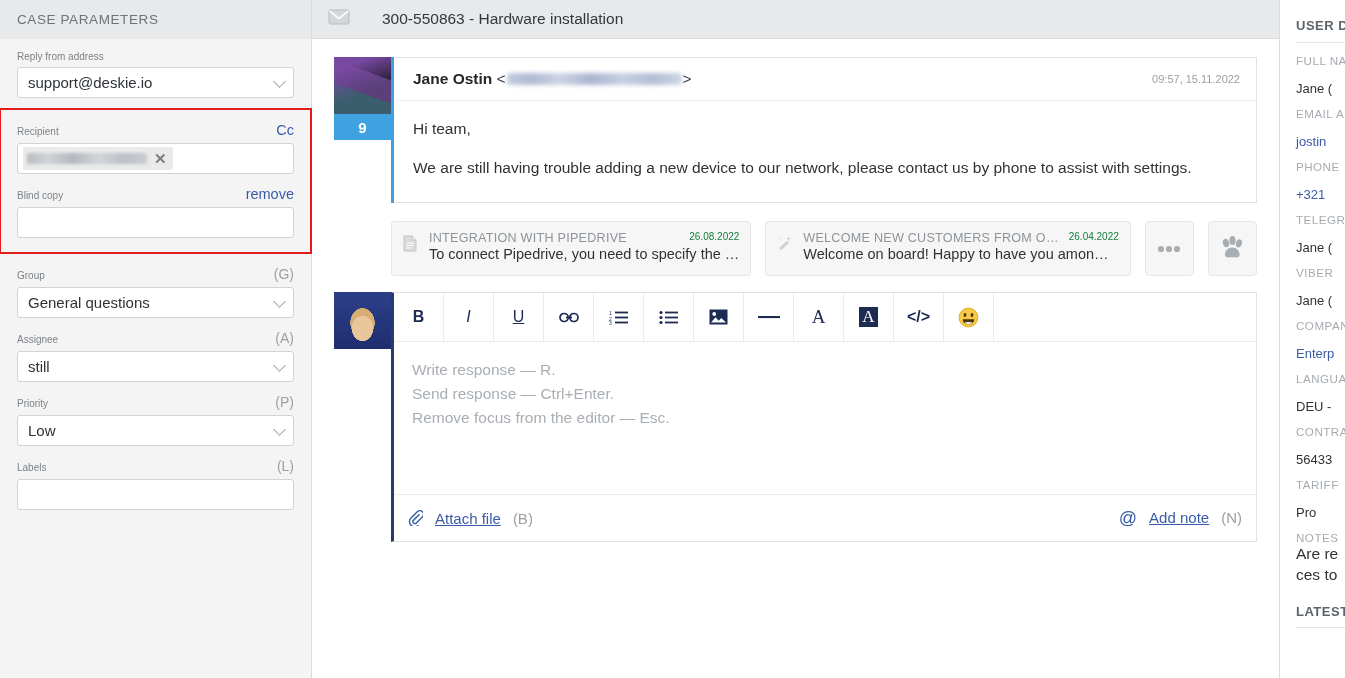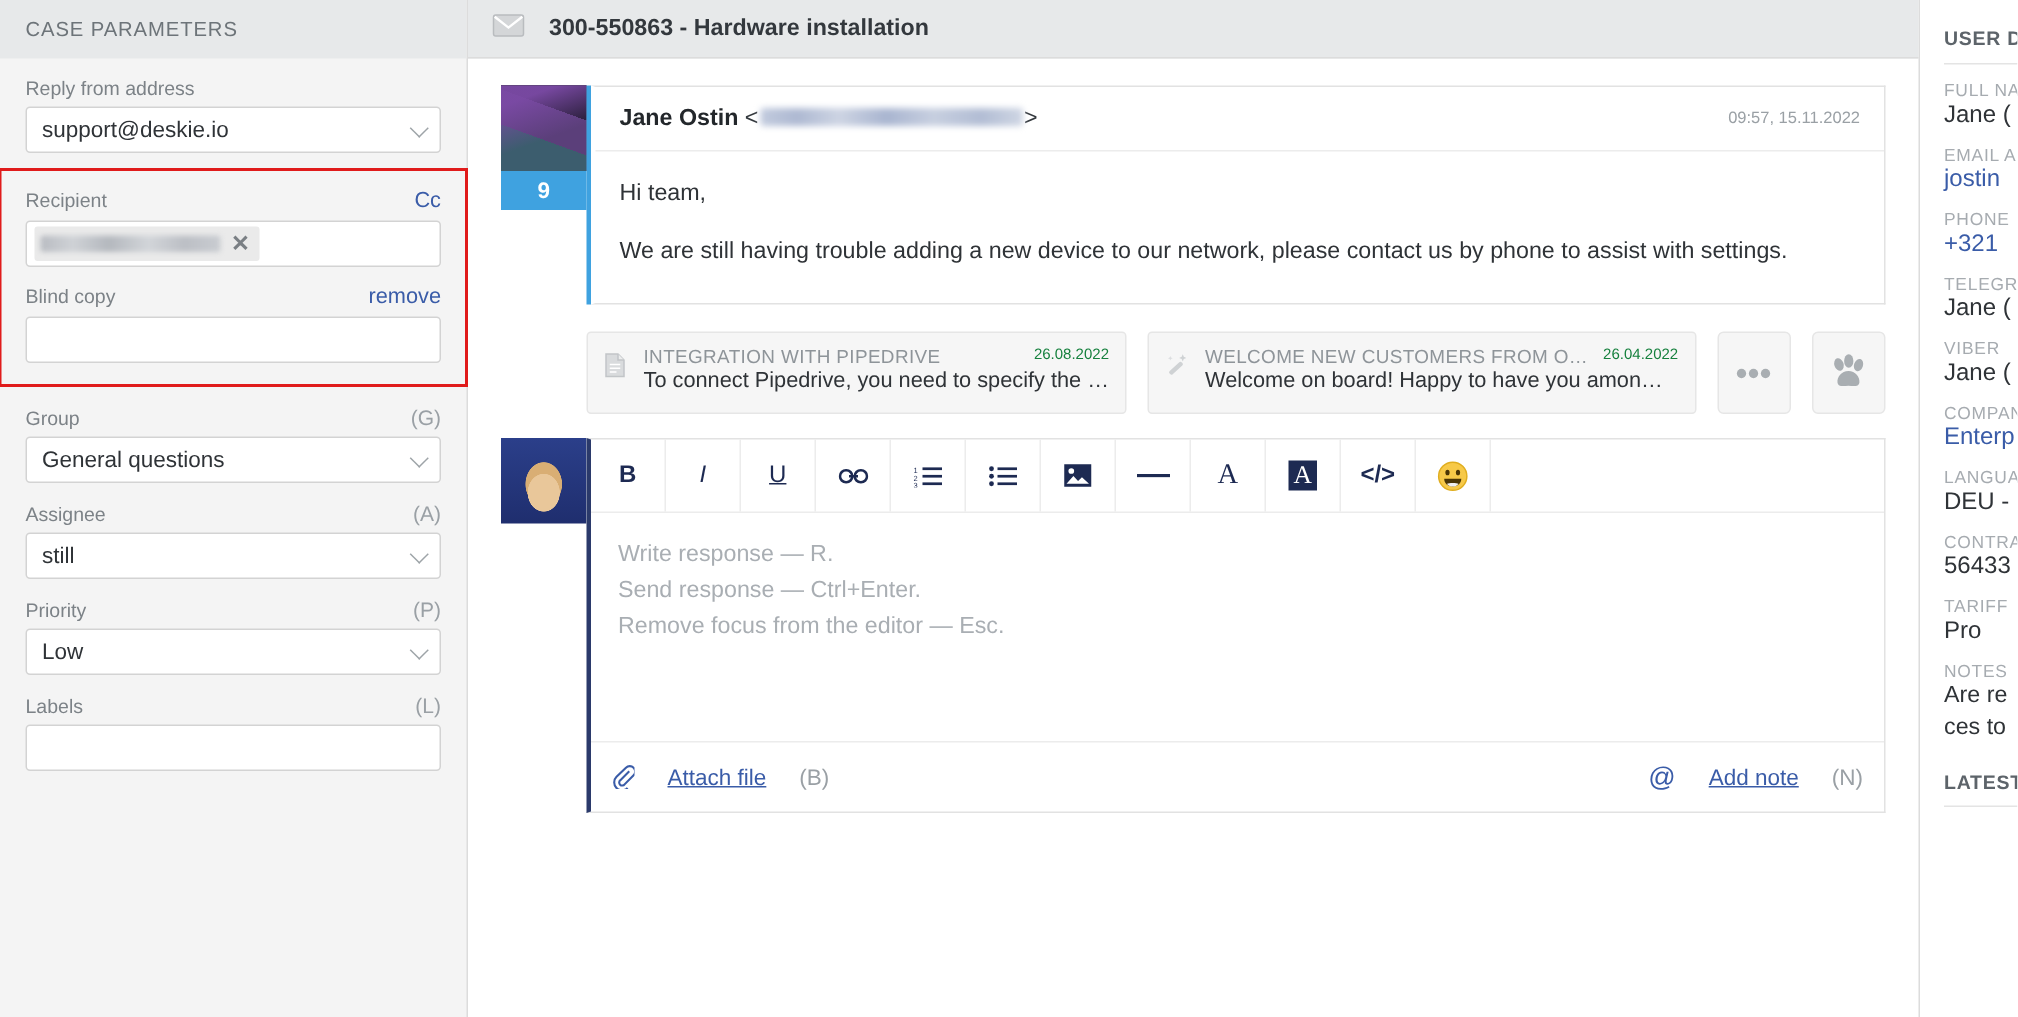--- a/index.html
+++ b/index.html
@@ -26,21 +26,21 @@
     padding-left: 17px;
     font-size: 13.5px; letter-spacing: .6px;
     color: #6d7479; font-weight: 400;
   }
   .sb-body { padding: 0 17px; }
   .field { margin-top: 12px; }
   .field-row {
     display: flex; justify-content: space-between; align-items: baseline;
     margin-bottom: 5px;
   }
-  .field-label { font-size: 13px; color: #7c8287; }
+  .field-label { font-size: 10px; color: #7c8287; }
   .field-hint { font-size: 14px; color: #9aa0a5; }
   .field-link { font-size: 14.5px; color: #3a5ca8; cursor: pointer; }
 
   .select, .textbox {
     position: relative;
     height: 31px; background: #fff;
     border: 1px solid #d3d3d3; border-radius: 3px;
     display: flex; align-items: center;
     padding: 0 28px 0 10px;
     font-size: 15px; color: #2f3337;
@@ -85,24 +85,23 @@
 
   
   .center {
     width: 968px; height: 678px;
     display: flex; flex-direction: column;
     background: #fff;
     border-right: 1px solid #dcdcdc;
   }
   .topbar {
     height: 39px; background: #e7e9ea;
-    display: flex; align-items: center; gap: 16px;
+    display: flex; align-items: center; gap: 32px;
     padding-left: 16px;
     border-bottom: 1px solid #dcdcdc;
-    font-weight: bold;
   }
   .topbar-title { font-size: 15.5px; color: #33383d; }
   .env-icon { display: block; }
 
   .conv { flex: 1; padding: 18px 22px 0 22px; overflow: hidden; }
 
   .msg-wrap { display: flex; align-items: flex-start; }
   .avatar-col { width: 57px; flex: 0 0 57px; }
   .avatar {
     width: 57px; height: 57px; display: block;
@@ -184,37 +183,37 @@
   }
   .tb-btn:first-child { border-left: none; }
   .tb-rest { flex: 1; }
   .ed-area { padding: 16px 18px 0 18px; height: 152px; }
   .ed-ph { font-size: 15.5px; line-height: 1.55; color: #a9aeb3; }
   .ed-foot {
     border-top: 1px solid #ececec; height: 47px;
     display: flex; align-items: center; justify-content: space-between;
     padding: 0 14px; font-size: 15px;
   }
-  .foot-item { display: flex; align-items: center; gap: 22px; }
+  .foot-item { display: flex; gap: 12px; }
   .foot-link { color: #3a5ca8; text-decoration: underline; cursor: pointer; }
   .foot-key { color: #9aa0a5; }
 
   
   .rightpanel {
     width: 65px; height: 678px; background: #fff;
     padding: 18px 0 0 16px; overflow: hidden;
   }
   .rp-title {
     font-size: 13px; font-weight: 700; color: #5d646a; letter-spacing: .5px;
     white-space: nowrap; padding-bottom: 9px; border-bottom: 1px solid #e4e4e4;
     width: 300px;
   }
   .rp-field { margin-top: 11px; white-space: nowrap; }
   .rp-label { font-size: 11.6px; color: #a6abb0; letter-spacing: .5px; }
-  .rp-val { font-size: 16px; color: #2f3337; margin-top: 1px; }
+  .rp-val { font-size: 13px; color: #2f3337; margin-top: 14px; }
   .rp-val.link { color: #3a5ca8; }
   .rp-sub { font-size: 15.5px; color: #2f3337; line-height: 1.35; }
   .rp-foot {
     margin-top: 18px; font-size: 13px; font-weight: 700; color: #5d646a;
     letter-spacing: .5px; white-space: nowrap;
     padding-bottom: 8px; border-bottom: 1px solid #e4e4e4; width: 300px;
   }
 </style>
 </head>
 <body>

